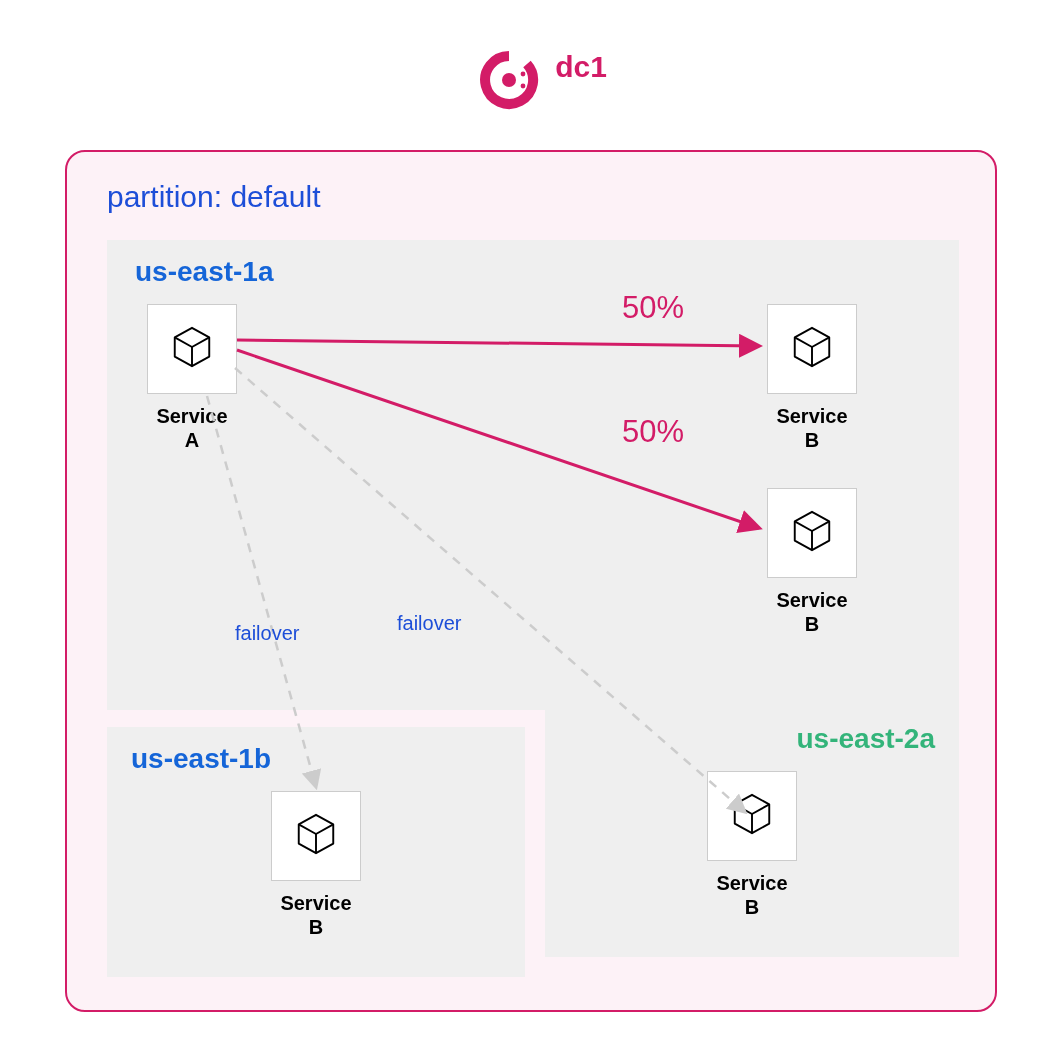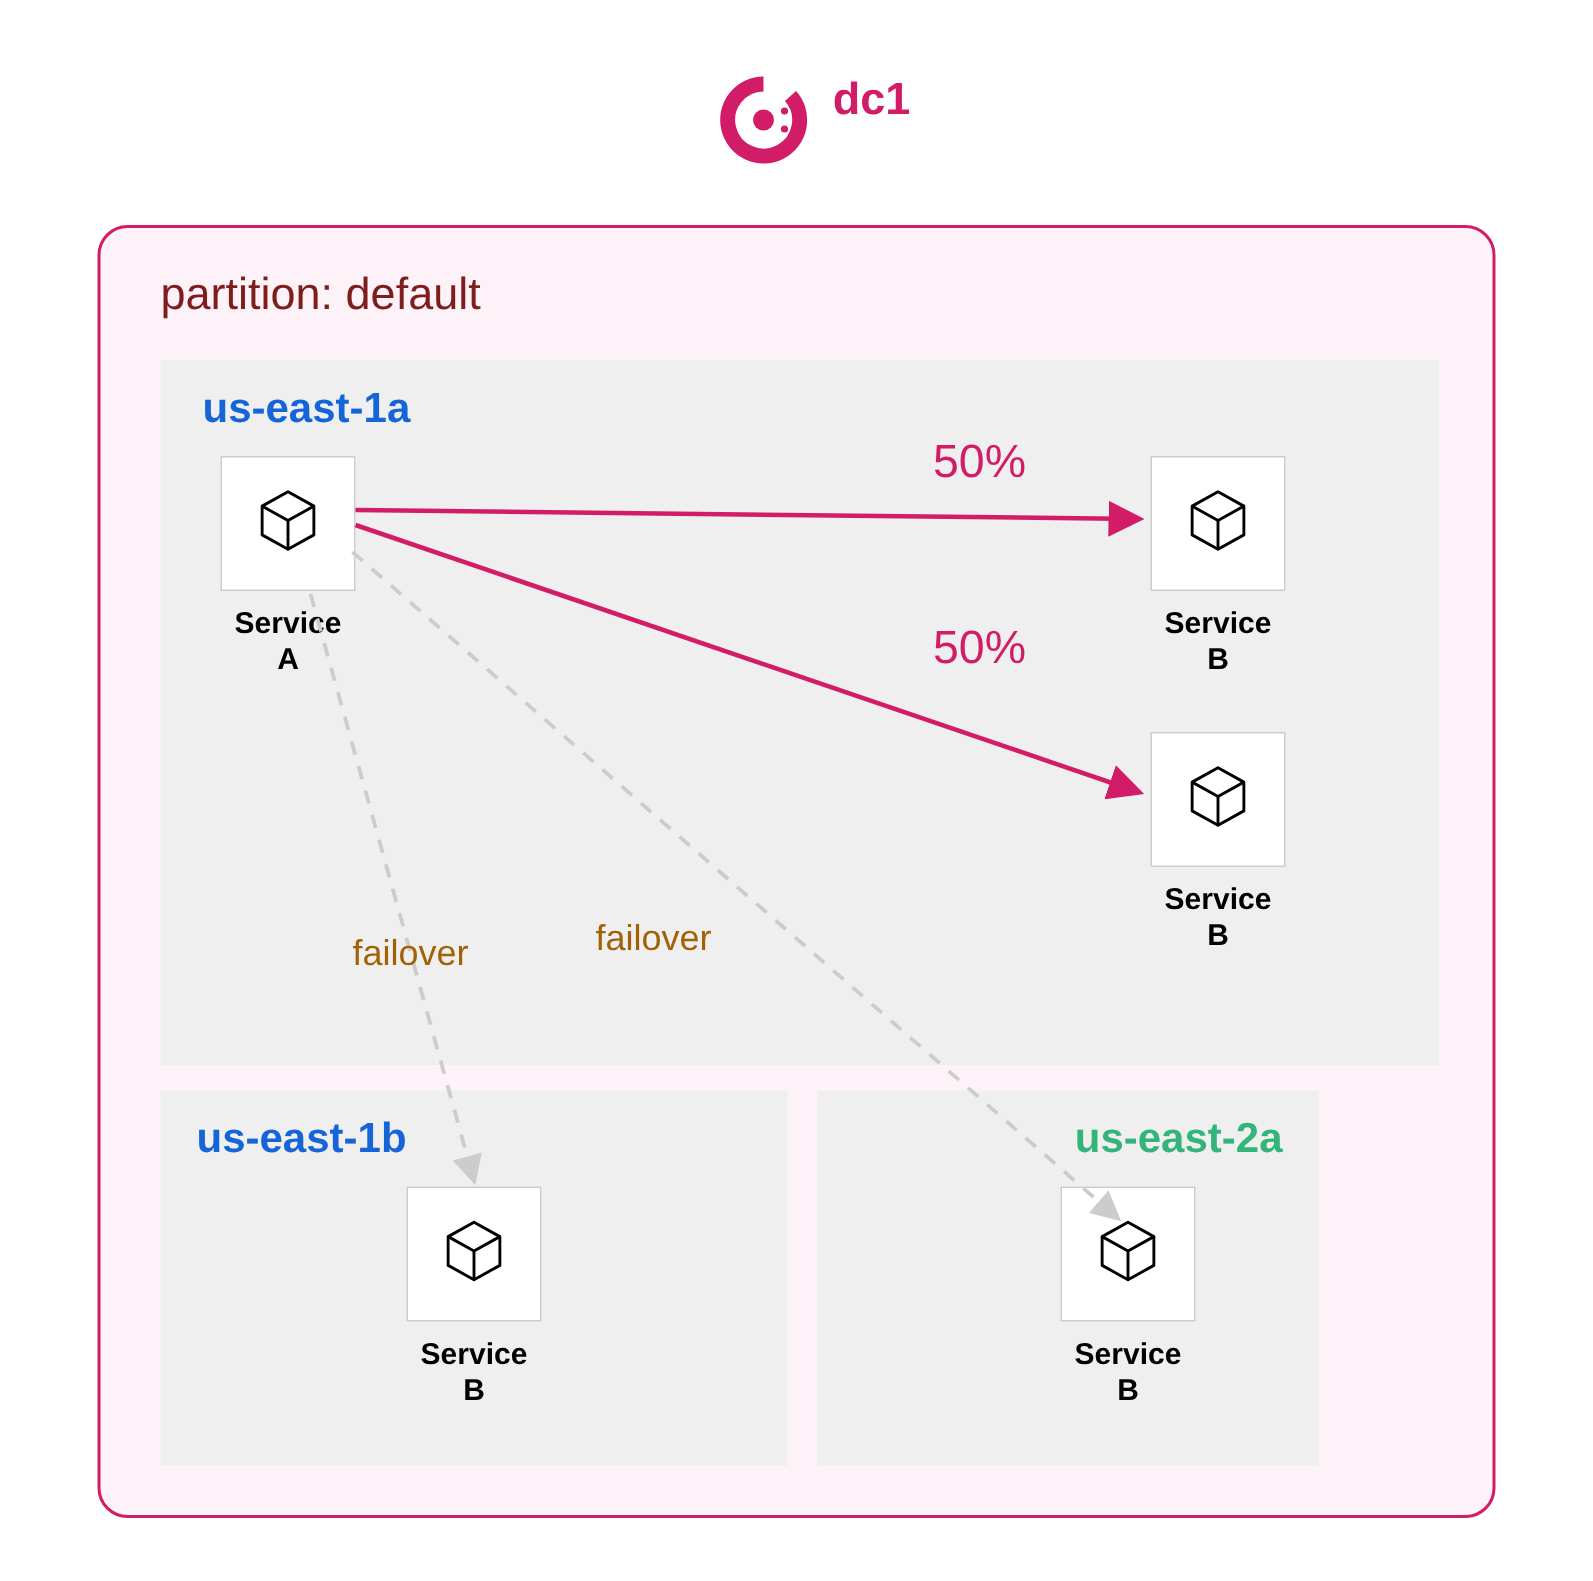--- a/index.html
+++ b/index.html
@@ -35,38 +35,38 @@
     border: 2.5px solid #d31c67;
     border-radius: 20px;
     background: #fdf2f7;
     box-sizing: border-box;
   }
   .partition-label {
     position: absolute;
     left: 40px;
     top: 28px;
     font-size: 30px;
-    color: #7f1d1d;
+    color: #1d4ed8;
   }
   .zone {
     position: absolute;
     background: #efefef;
     box-sizing: border-box;
   }
   .zone-main {
     left: 40px; top: 88px;
     width: 852px; height: 470px;
   }
   .zone-b {
     left: 40px; top: 575px;
     width: 418px; height: 250px;
   }
   .zone-c {
-    left: 478px; top: 575px;
-    width: 334px; height: 250px;
+    left: 478px; top: 555px;
+    width: 414px; height: 250px;
   }
   .zone-label {
     position: absolute;
     top: 16px;
     font-size: 28px;
     font-weight: 700;
   }
   .zone-main .zone-label { left: 28px; color: #1565d8; }
   .zone-b .zone-label { left: 24px; color: #1565d8; }
   .zone-c .zone-label { right: 24px; color: #33b47a; }
@@ -100,22 +100,22 @@
     pointer-events: none;
   }
   .conn-label {
     position: absolute;
     font-size: 31px;
     color: #d31c67;
     pointer-events: none;
   }
   .fail-label {
     position: absolute;
-    font-size: 24px;
-    color: #a16207;
+    font-size: 20px;
+    color: #1d4ed8;
     pointer-events: none;
   }
 </style>
 </head>
 <body>
 
 <div class="dc-label">
   <span>
     <svg width="60" height="60" viewBox="0 0 60 60">
       <path d="M30 6 A24 24 0 1 0 48 14" fill="none" stroke="#d31c67" stroke-width="10" stroke-linecap="butt"></path>

